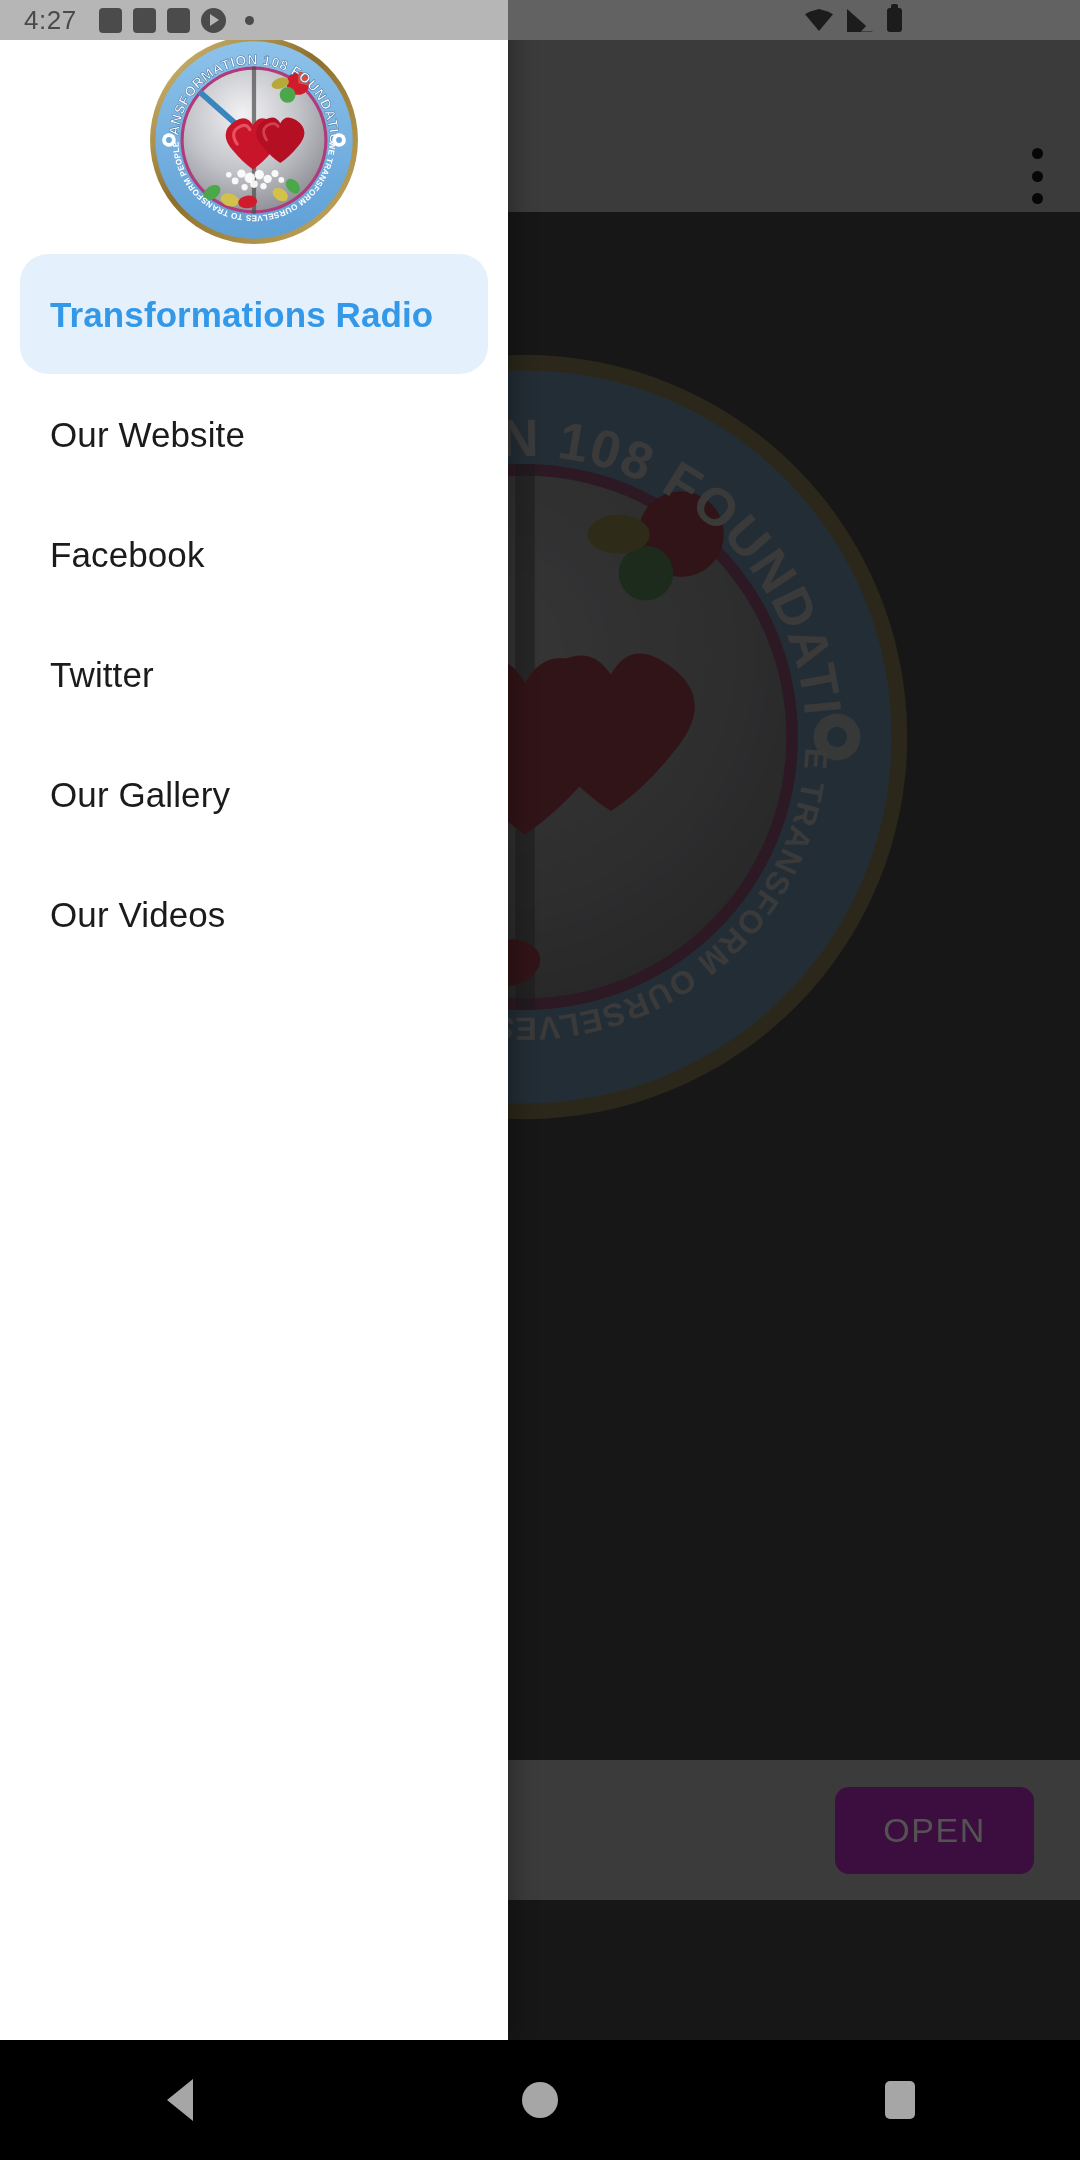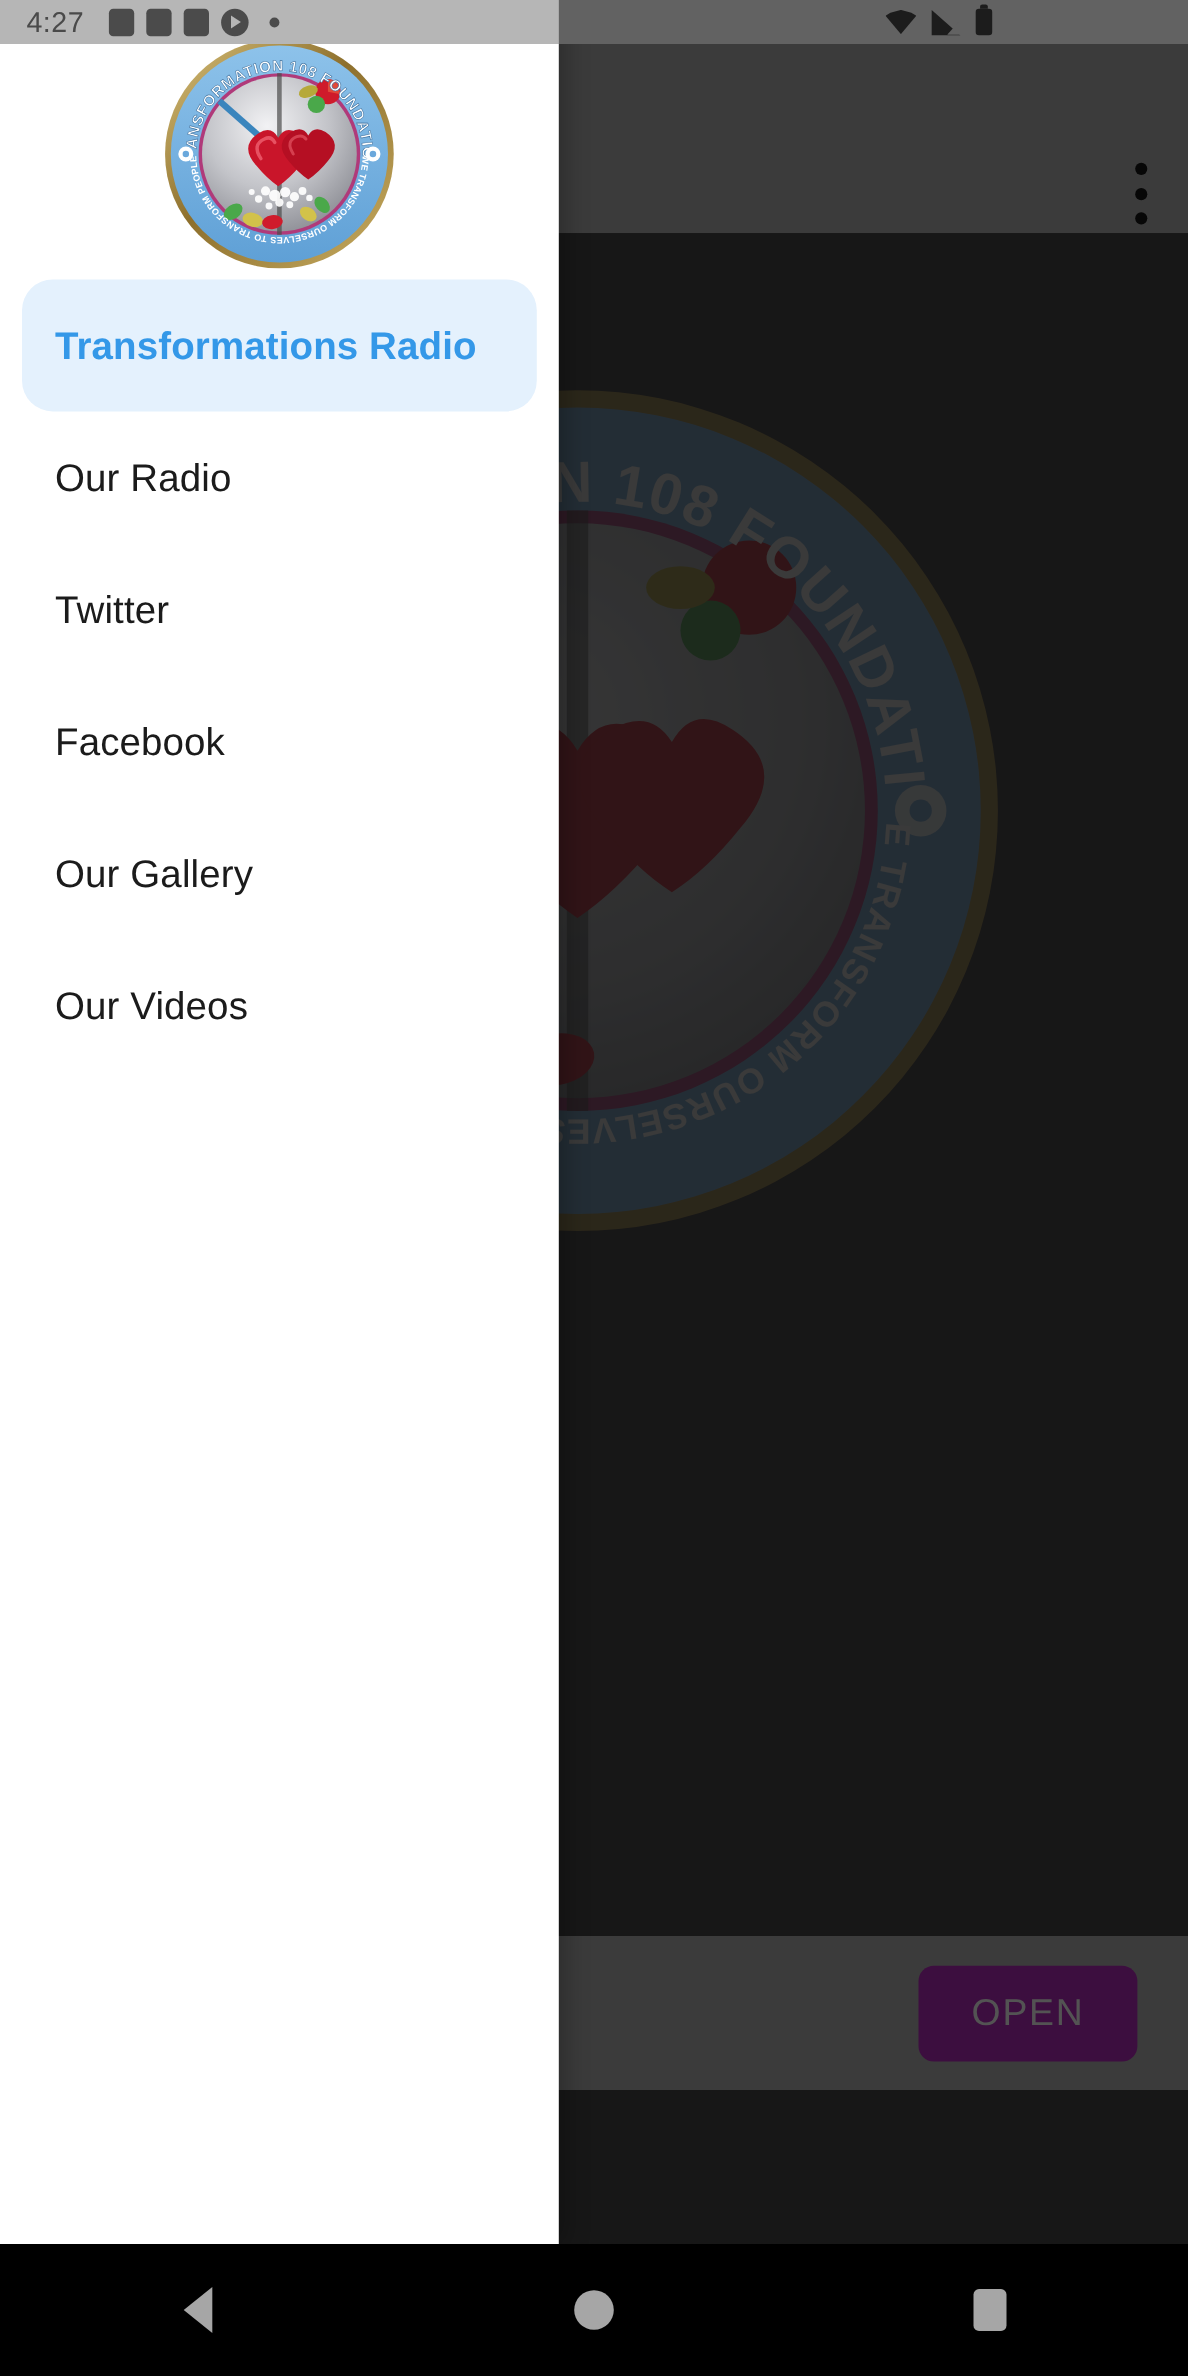--- a/index.html
+++ b/index.html
@@ -287,27 +287,27 @@
             <circle cx="181" cy="100" r="2.8" fill="#6aa8dc"></circle>
         </g>
       </svg>
     </div>
 
     <div id="drawer-menu">
       <div class="menu-item selected">
         <span class="label">Transformations Radio</span>
       </div>
       <div class="menu-item">
-        <span class="label">Our Radio</span>
+        <span class="label">Our Website</span>
+      </div>
+      <div class="menu-item">
+        <span class="label">Facebook</span>
       </div>
       <div class="menu-item">
         <span class="label">Twitter</span>
-      </div>
-      <div class="menu-item">
-        <span class="label">Facebook</span>
       </div>
       <div class="menu-item">
         <span class="label">Our Gallery</span>
       </div>
       <div class="menu-item">
         <span class="label">Our Videos</span>
       </div>
     </div>
   </div>
 

